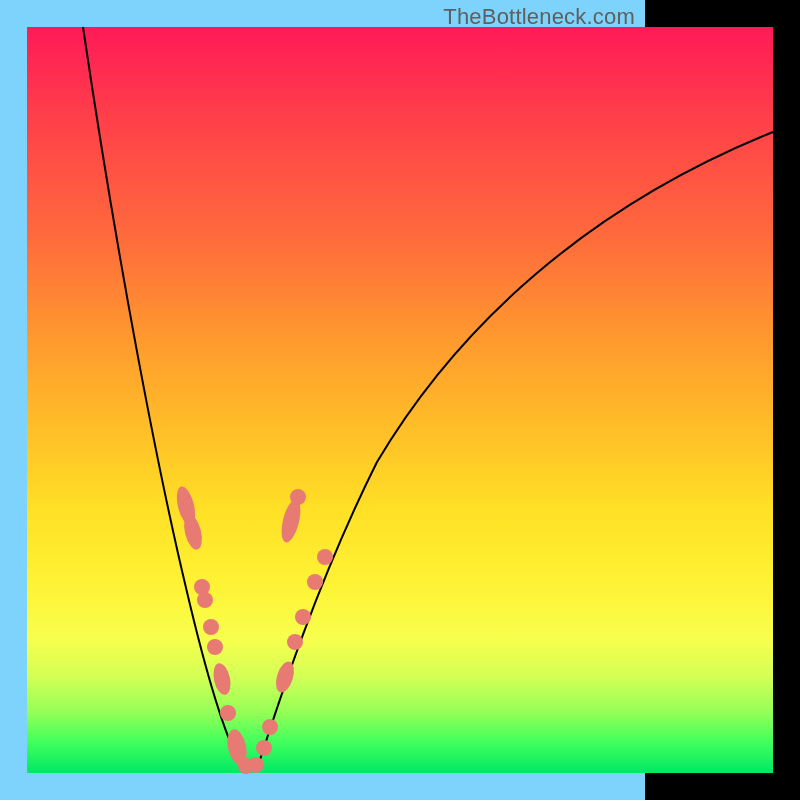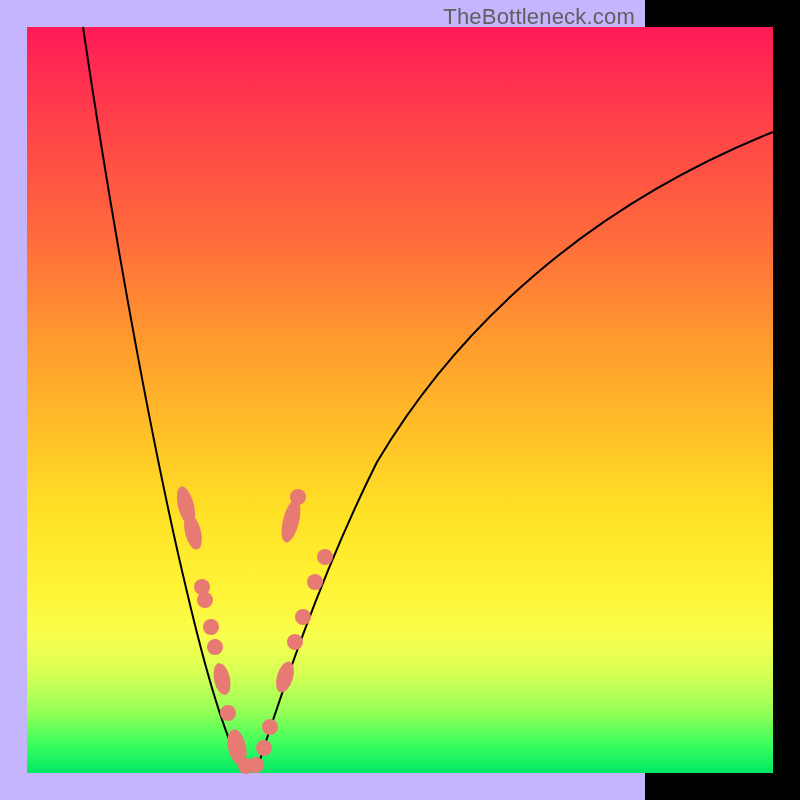--- a/index.html
+++ b/index.html
@@ -8,21 +8,21 @@
     width: 800px;
     height: 800px;
     overflow: hidden;
     background: #000;
     font-family: Arial, Helvetica, sans-serif;
   }
   .frame {
     position: relative;
     width: 645px;
     height: 800px;
-    background: #c4b5fd;
+    background: #7dd3fc;
   }
   .plot-area {
     position: absolute;
     left: 27px;
     top: 27px;
     width: 746px;
     height: 746px;
     
     background: linear-gradient(
       to bottom,

